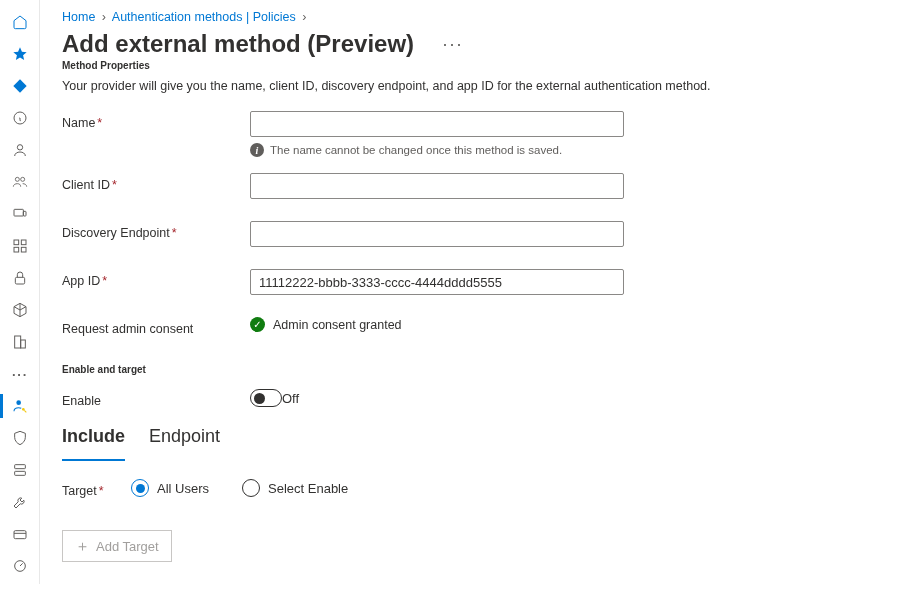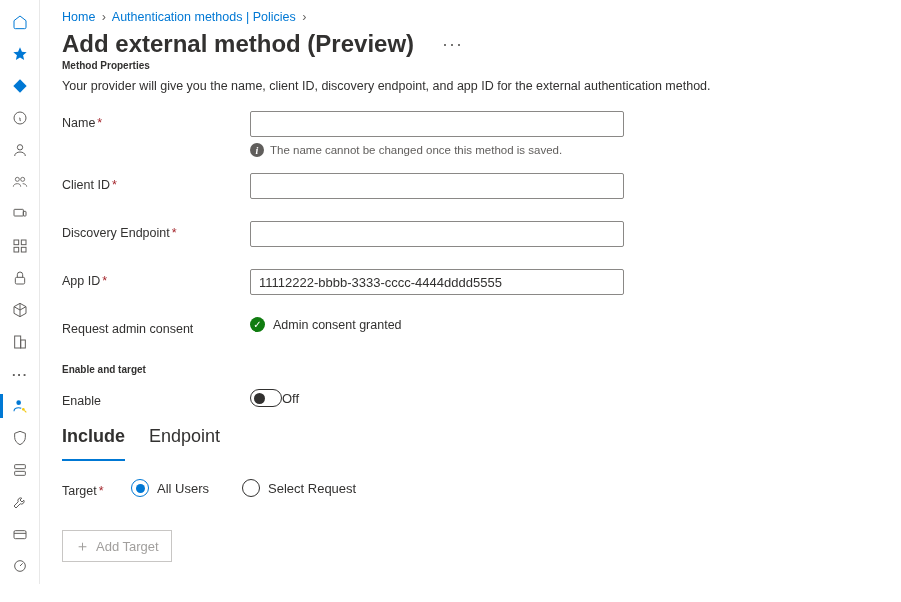--- a/index.html
+++ b/index.html
@@ -250,21 +250,21 @@
     <div class="form-label" style="width:58px"><span>Target</span><span class="req">*</span></div>
     <div class="radio-row">
       <div class="radio-opt">
         <div class="radio-outer sel">
             <div class="radio-inner"></div>
           </div>
         <span>All Users</span>
       </div>
       <div class="radio-opt">
         <div class="radio-outer"></div>
-        <span>Select Request</span>
+        <span>Select Enable</span>
       </div>
     </div>
   </div>
 
   <button class="add-target-btn" disabled="">
     <span class="plus">＋</span>
     <span>Add Target</span>
   </button>
 
   

